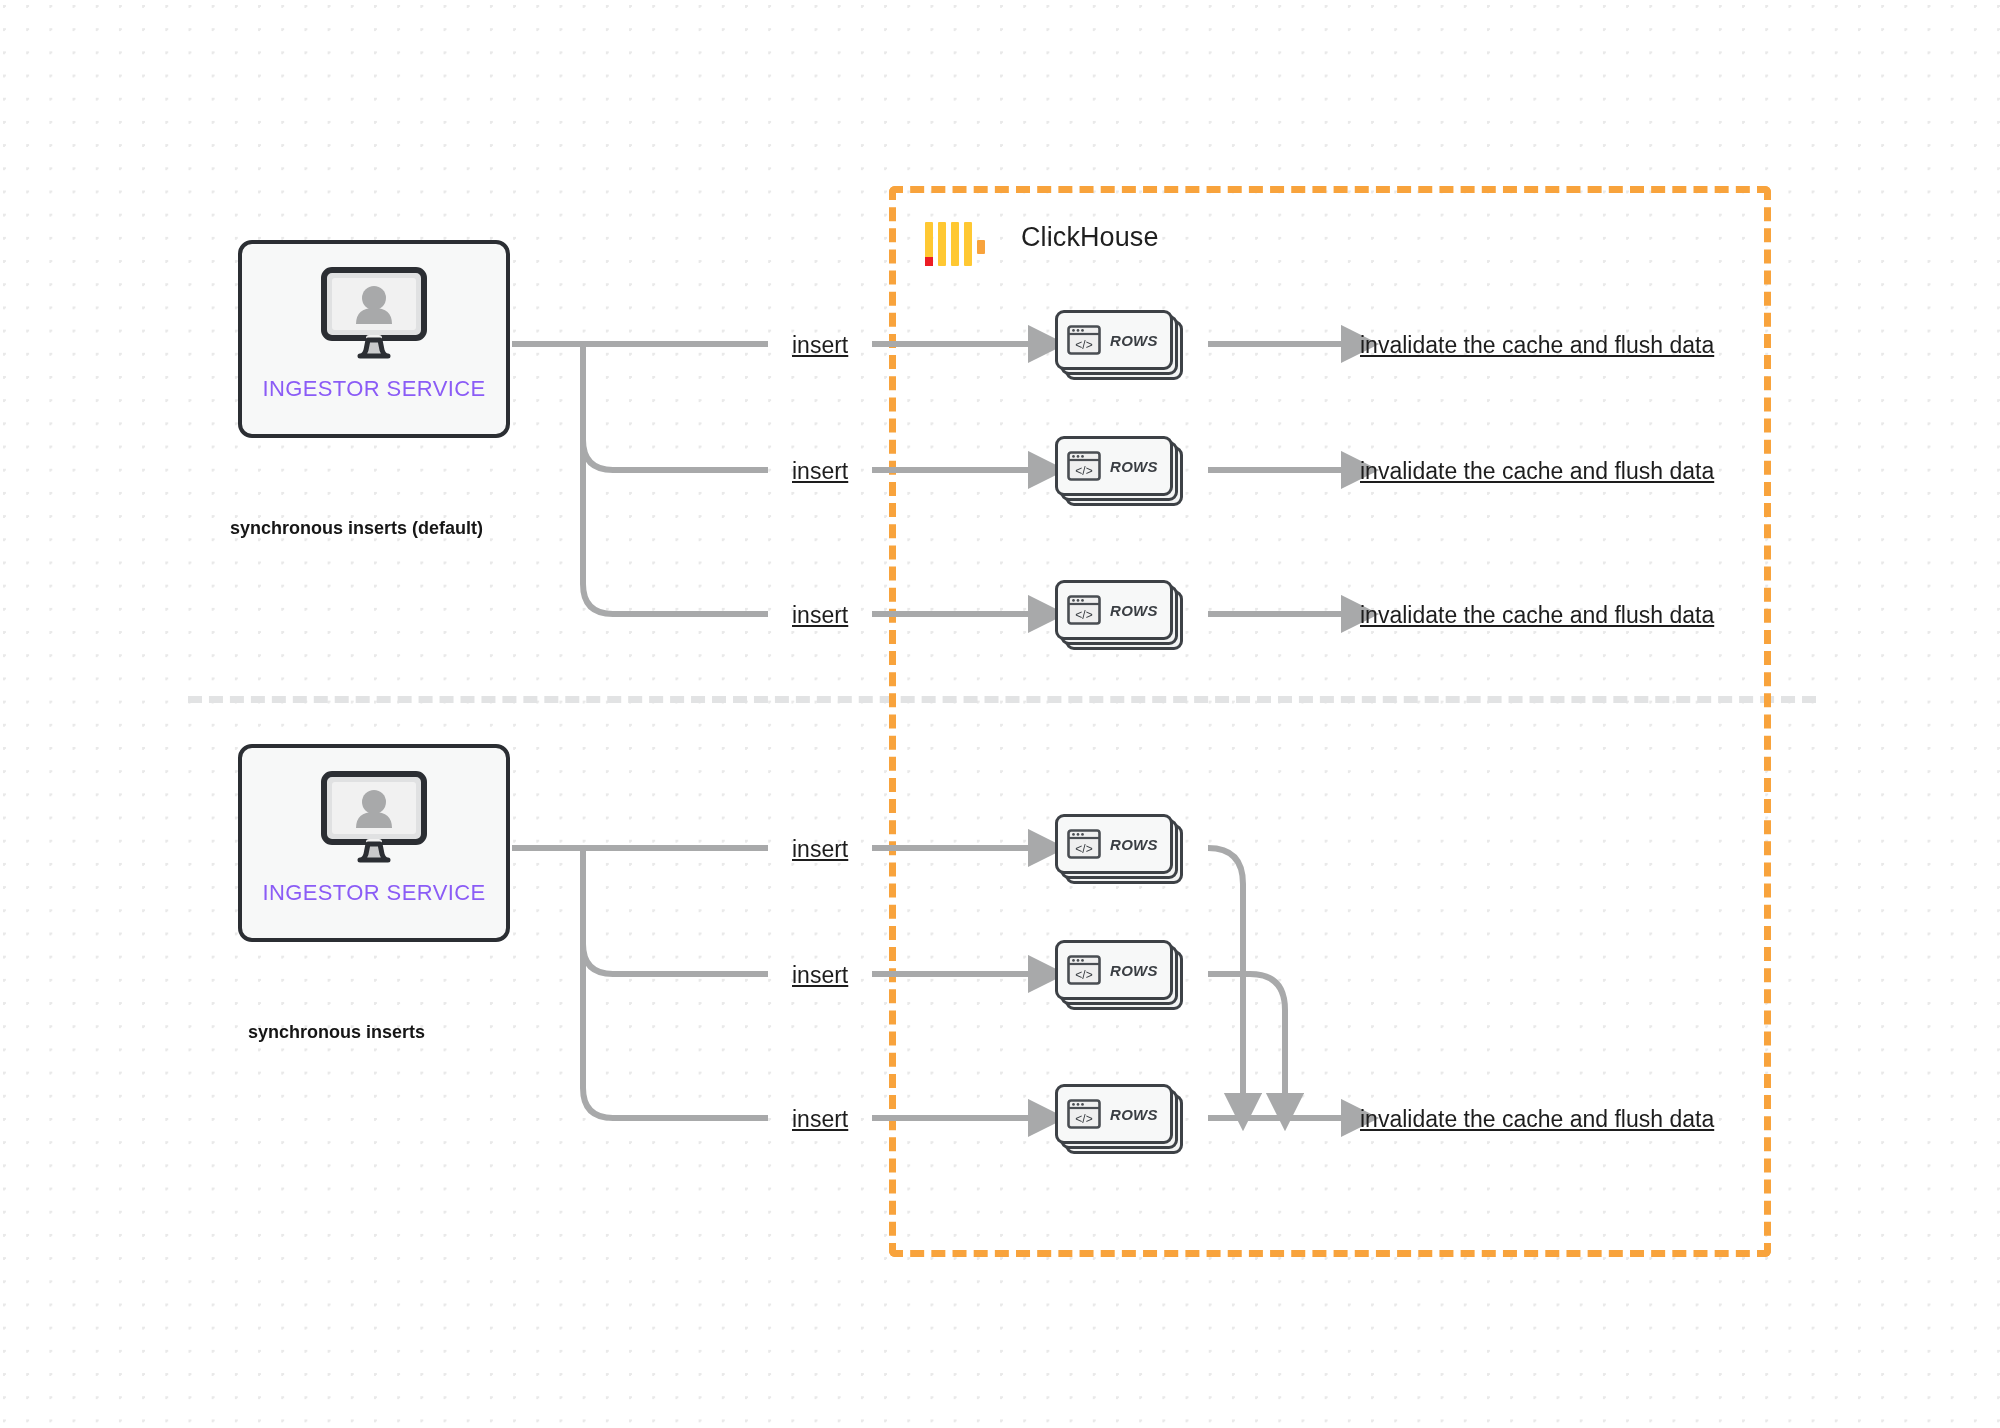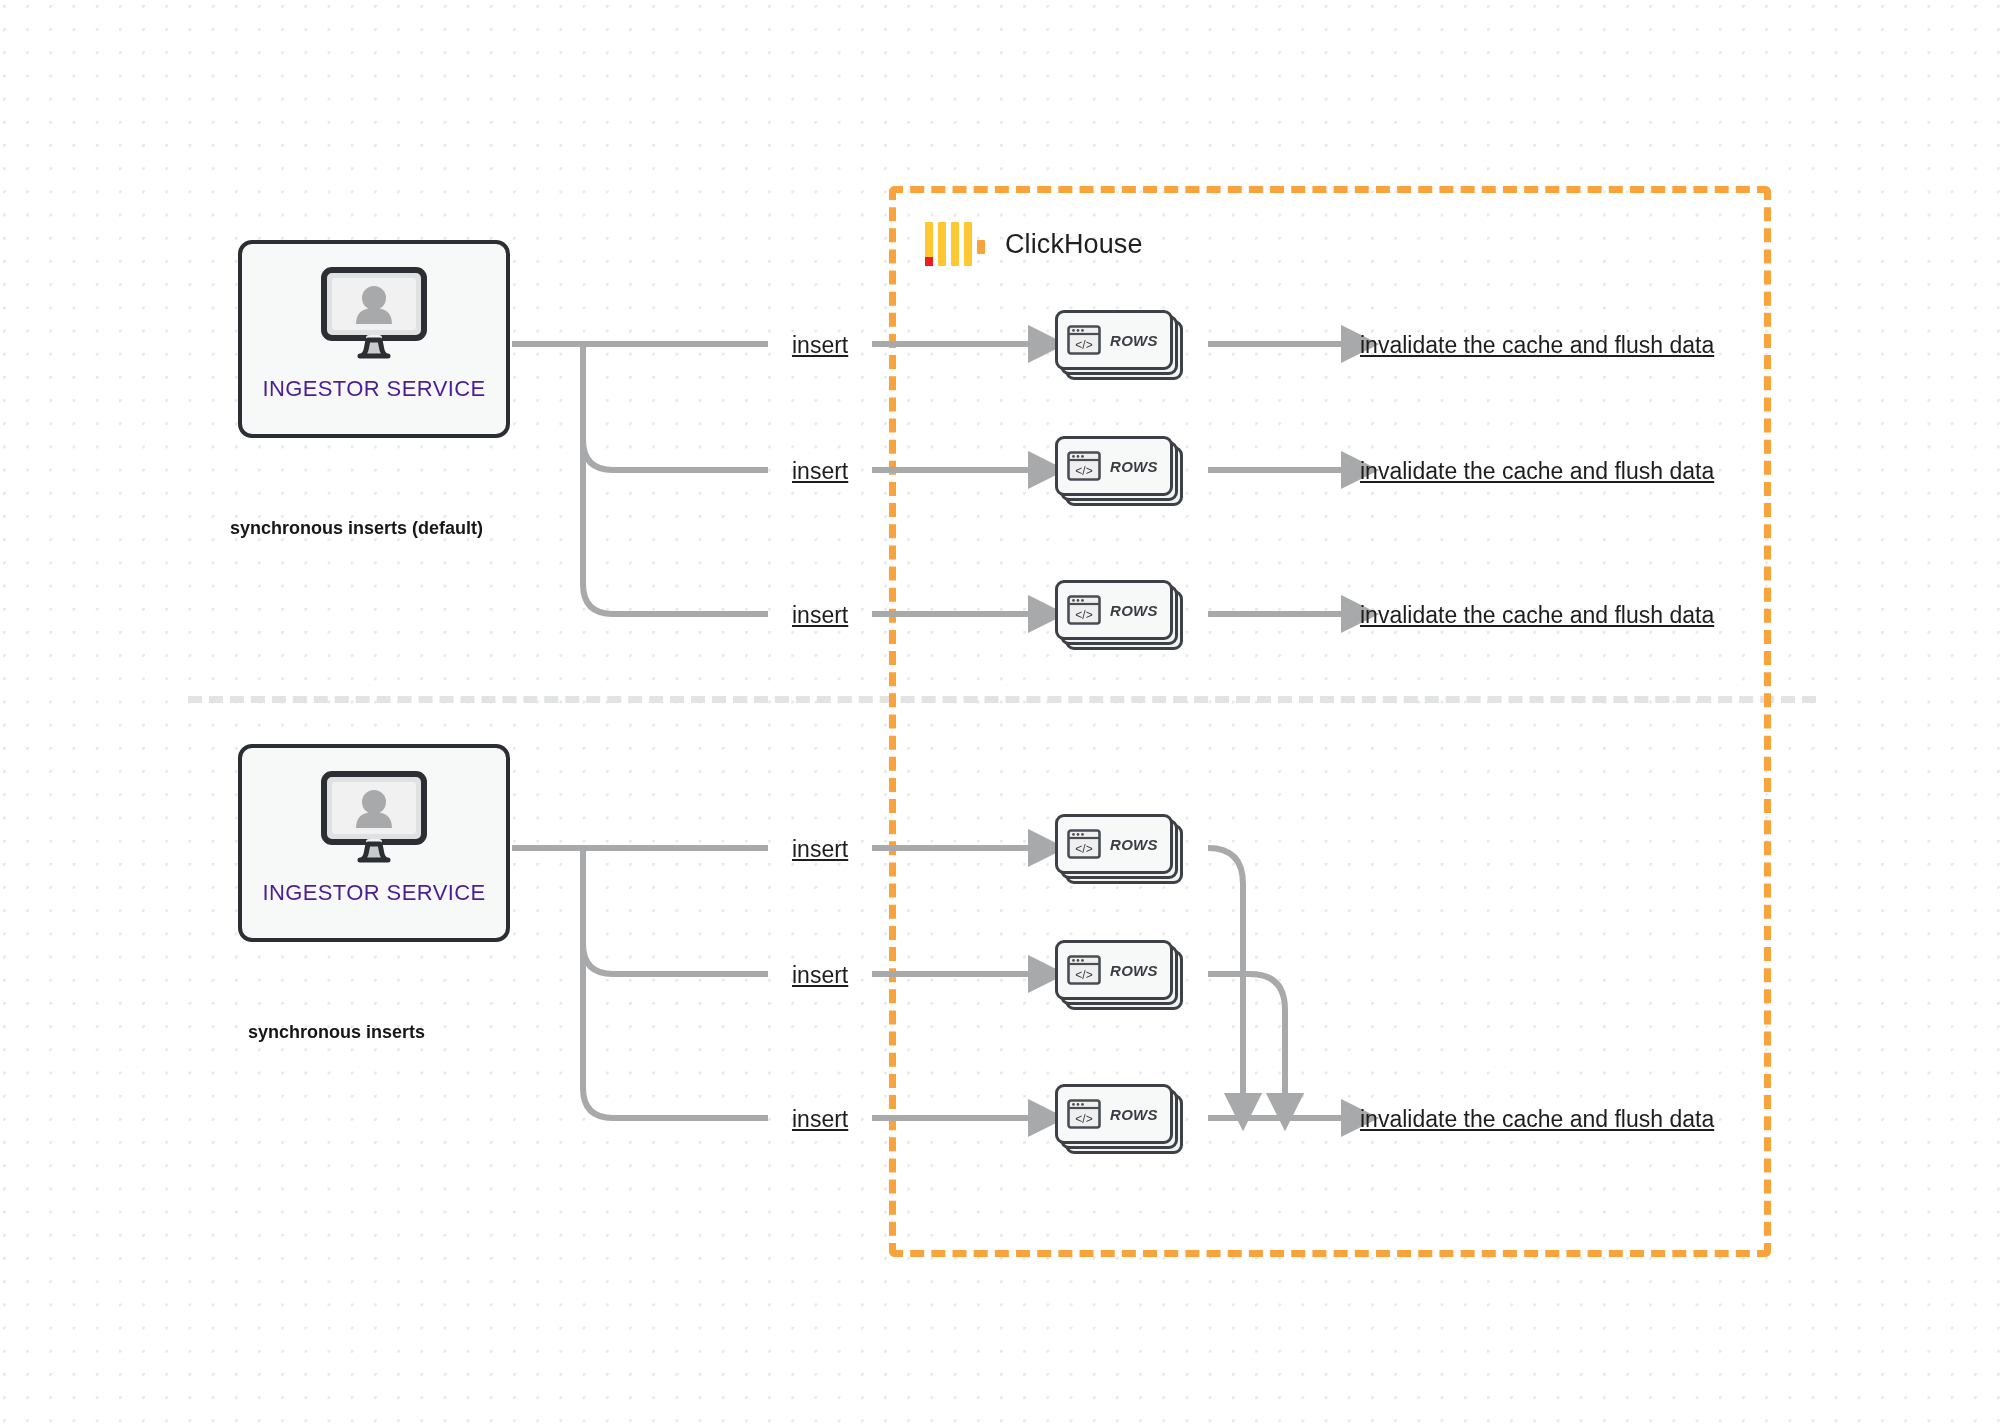--- a/index.html
+++ b/index.html
@@ -31,21 +31,21 @@
     left: 889px; top: 186px;
     width: 882px; height: 1071px;
     border: 7px dashed #F8A33C;
     border-radius: 6px;
   }
 
   
   .ch-brand {
     position: absolute;
     left: 925px; top: 222px;
-    display: flex; align-items: center; gap: 24px;
+    display: flex; align-items: flex-start; gap: 40px;
   }
   .ch-logo {
     position: relative;
     width: 56px; height: 44px;
   }
   .ch-logo .bar {
     position: absolute;
     top: 0; width: 8px; height: 44px;
     background: #FFC832;
     border-radius: 1px;
@@ -85,21 +85,21 @@
     flex-direction: column;
     align-items: center;
     justify-content: flex-start;
     padding-top: 22px;
   }
   .ingestor.sync  { left: 238px; top: 240px; }
   .ingestor.async { left: 238px; top: 744px; }
   .ingestor-label {
     margin-top: 14px;
     font-size: 22px;
-    color: #4c1d95;
+    color: #8b5cf6;
     letter-spacing: 0.4px;
     white-space: nowrap;
   }
   .monitor { width: 108px; height: 96px; position: relative; }
 
   
   .section-caption {
     position: absolute;
     font-size: 18px;
     font-weight: bold;

